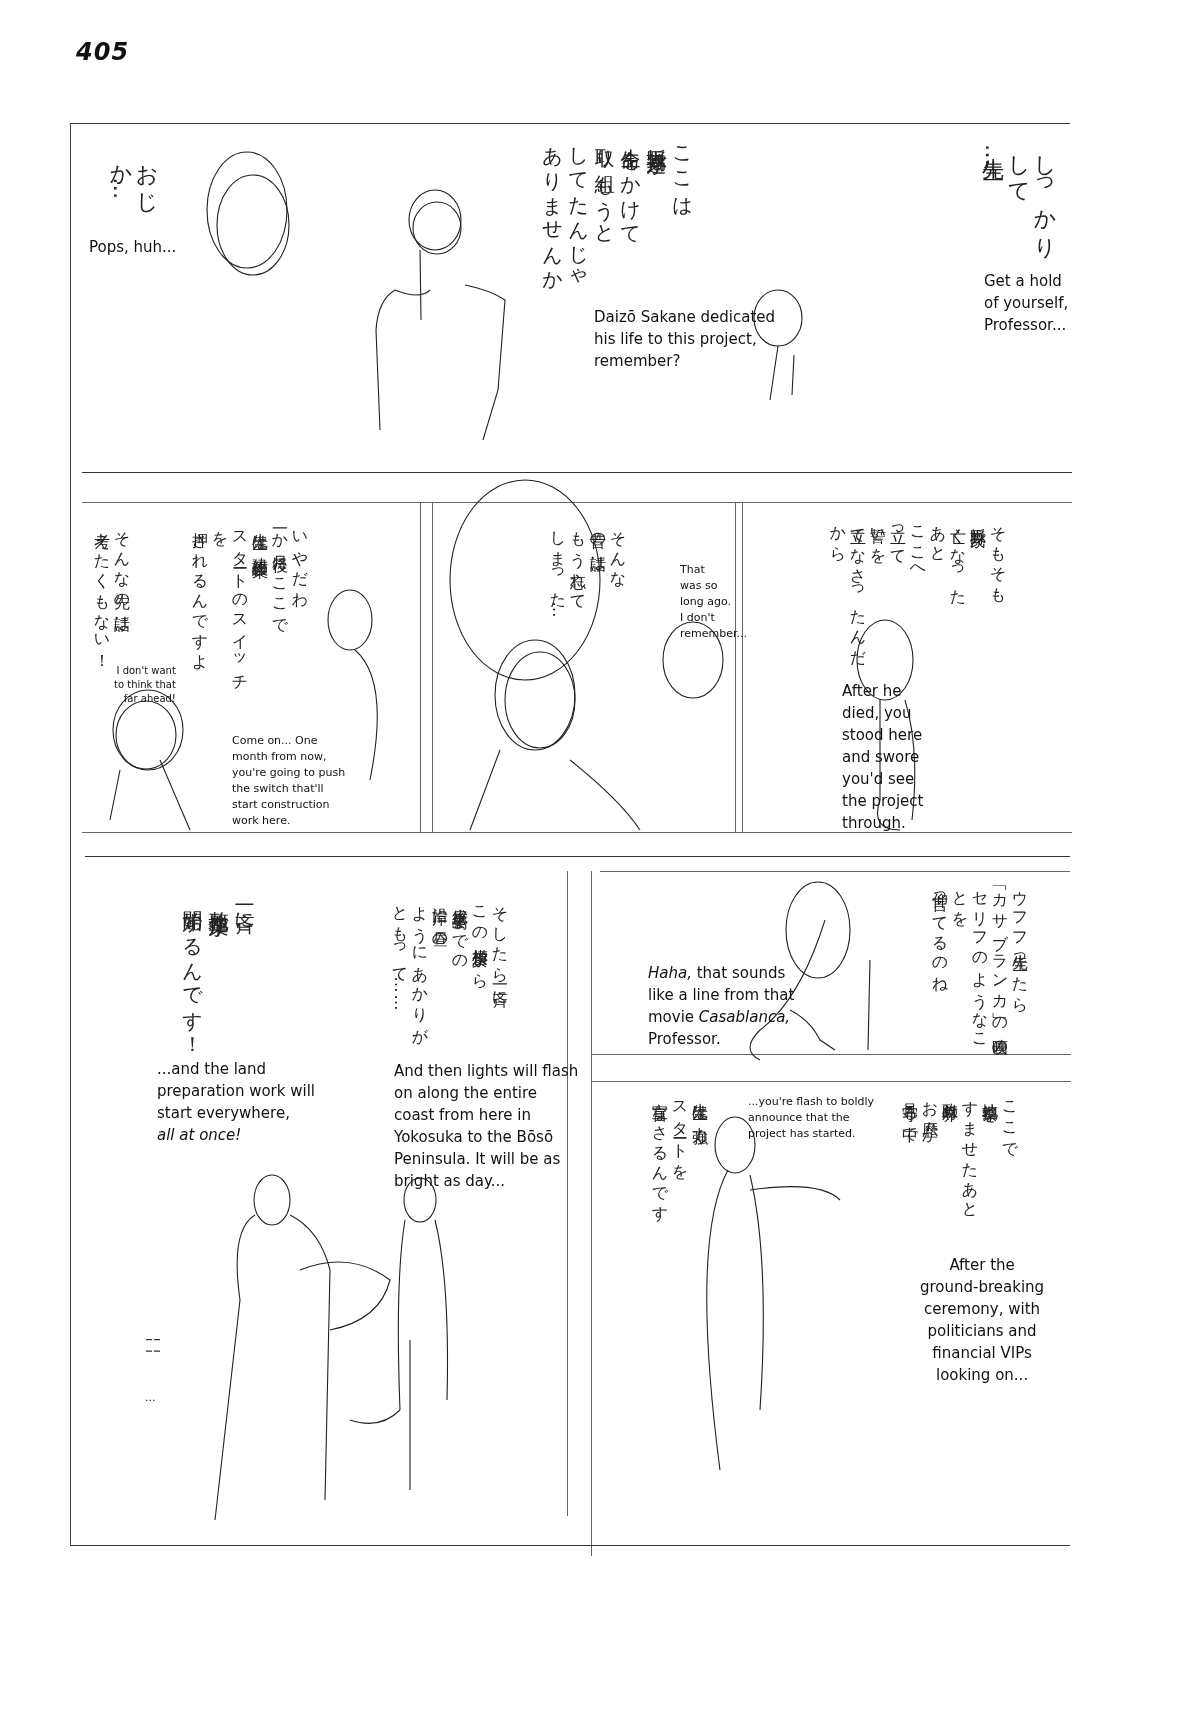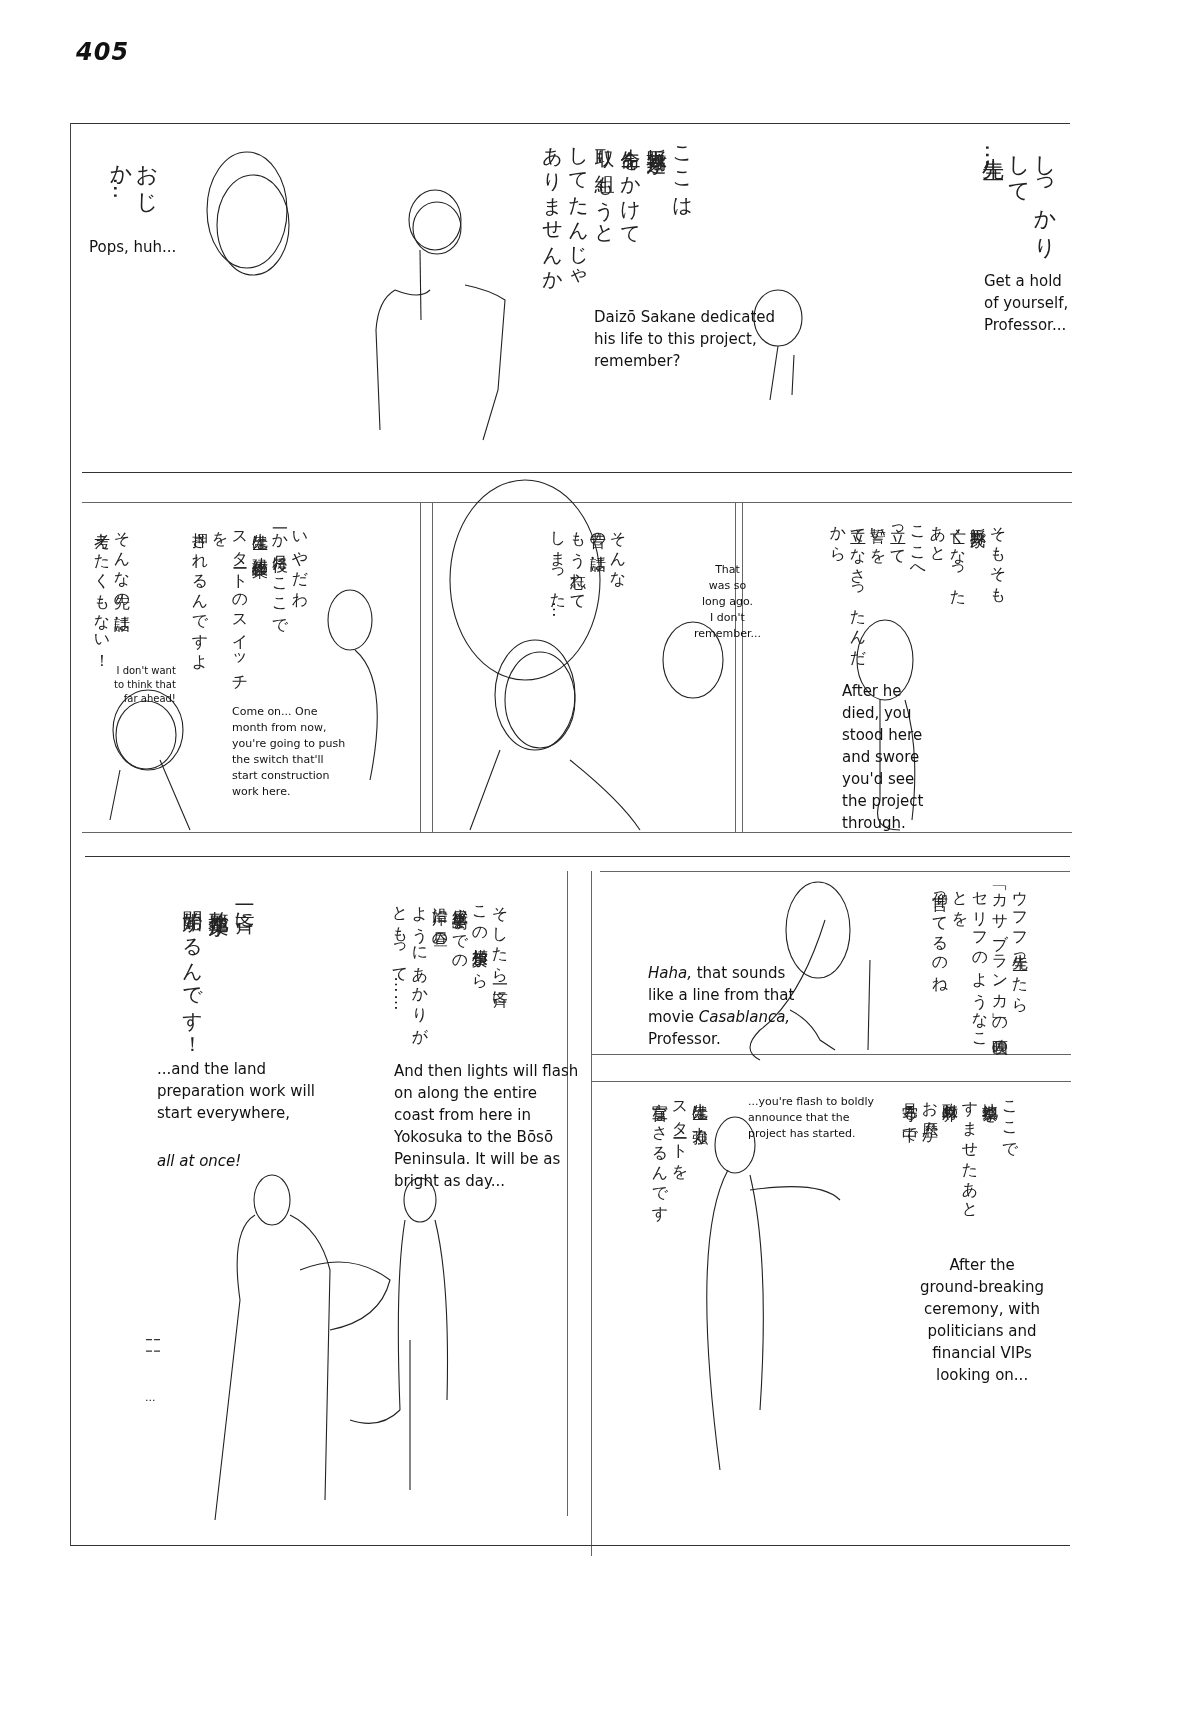--- a/index.html
+++ b/index.html
@@ -6,21 +6,21 @@
   body { width: 1200px; height: 1721px; position: relative; overflow: hidden;
          font-family: "DejaVu Sans", sans-serif; color: #111; }
   .abs { position: absolute; }
   .page-num { left: 76px; top: 38px; font-size: 24px; font-style: italic; font-weight: bold; letter-spacing: 1px; }
   .hline { position: absolute; height: 0; border-top: 1.6px solid #333; }
   .vline { position: absolute; width: 0; border-left: 1.2px solid #444; }
   .thin { border-color: #666; }
   .caption { position: absolute; font-size: 15px; line-height: 22px; color: #111; }
   .caption.small { font-size: 11px; line-height: 16px; }
   .caption.tiny { font-size: 10px; line-height: 14px; }
-  .caption.right { text-align: center; }
+  .caption.right { text-align: left; }
   .jp { position: absolute; writing-mode: vertical-rl; font-family: "DejaVu Sans", sans-serif;
         font-size: 22px; line-height: 26px; color: #222; letter-spacing: 2px; }
   .jp.sm { font-size: 16px; line-height: 20px; }
   svg.sketch { position: absolute; left: 0; top: 0; width: 1200px; height: 1721px; pointer-events: none; }
   svg.sketch path, svg.sketch ellipse, svg.sketch circle, svg.sketch line { fill: none; stroke: #222; stroke-width: 1.1; }
   .dots { position: absolute; font-size: 16px; color: #333; }
 </style>
 </head>
 <body>
 
@@ -140,21 +140,21 @@
     <div>to think that</div>
     <div>far ahead!</div>
   </div>
   <div class="jp sm" style="left:190px; top:520px; height:180px;">
     <span>いやだわ</span><br>
     <span>一か月後にここで</span><br>
     <span>先生は建設作業の</span><br>
     <span>スタートのスイッチを</span><br>
     <span>押されるんですよ</span>
   </div>
-  <div class="caption small" style="left:232px; top:704px;">
+  <div class="caption small" style="left:232px; top:733px;">
     <div>Come on... One</div>
     <div>month from now,</div>
     <div>you're going to push</div>
     <div>the switch that'll</div>
     <div>start construction</div>
     <div>work here.</div>
   </div>
 </section>
 
 <section>
@@ -198,21 +198,21 @@
 <section>
   <div class="jp" style="left:180px; top:895px; height:200px; font-size:20px;">
     <span>一斉に</span><br>
     <span>整地作業が</span><br>
     <span>開始するんです！</span>
   </div>
   <div class="caption" style="left:157px; top:1058px;">
     <div>...and the land</div>
     <div>preparation work will</div>
     <div>start everywhere,</div>
-    <div style="font-style:italic;margin-top:26px;">all at once!</div>
+    <div style="font-style:italic;">all at once!</div>
   </div>
   <div class="jp sm" style="left:390px; top:895px; height:200px;">
     <span>そしたら一斉に</span><br>
     <span>この横須賀から</span><br>
     <span>房総半島までの</span><br>
     <span>沿岸に昼の</span><br>
     <span>ようにあかりが</span><br>
     <span>ともって……</span>
   </div>
   <div class="caption" style="left:394px; top:1060px;">

